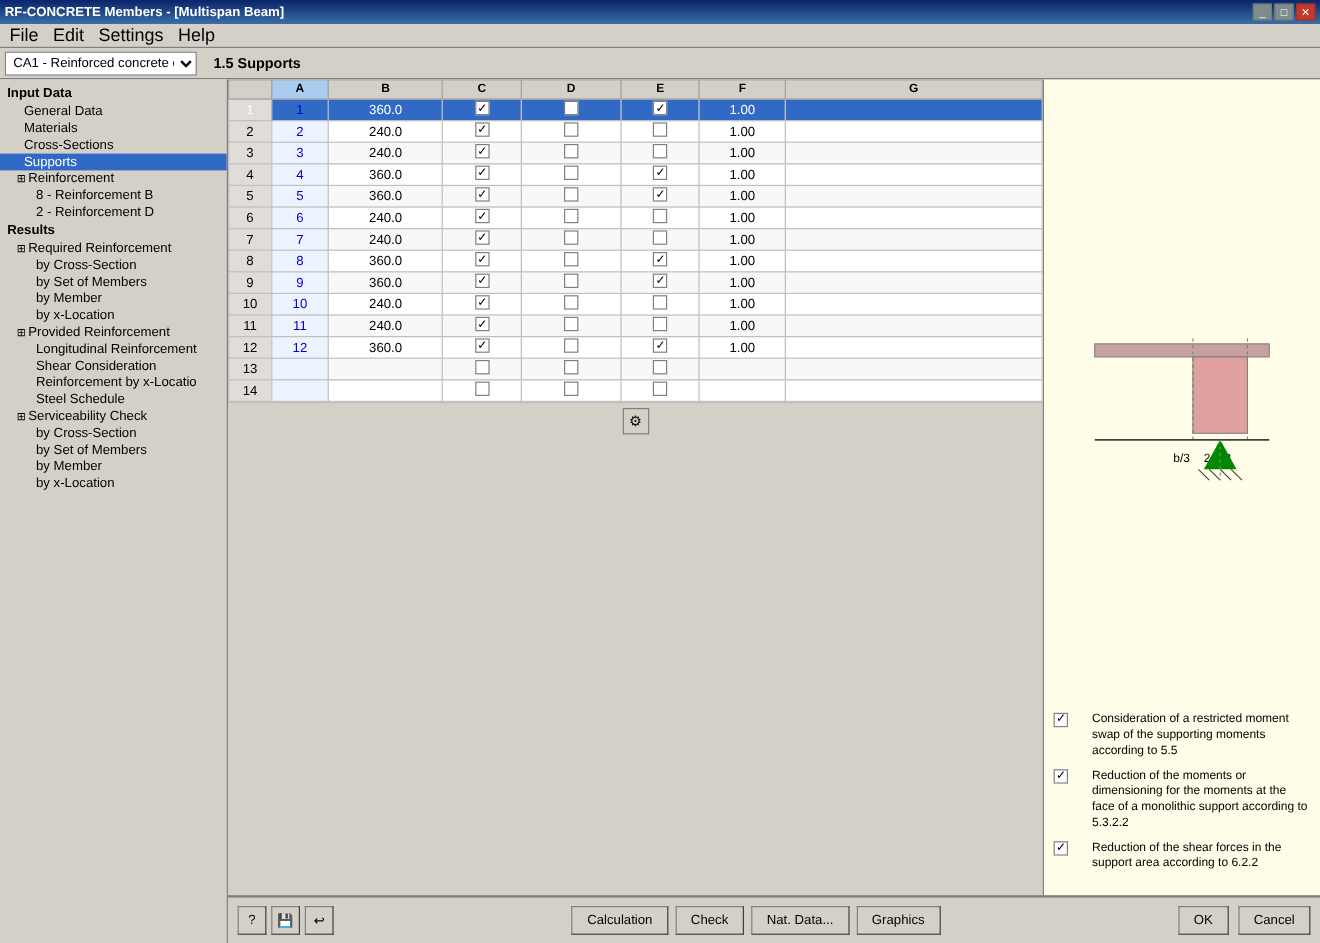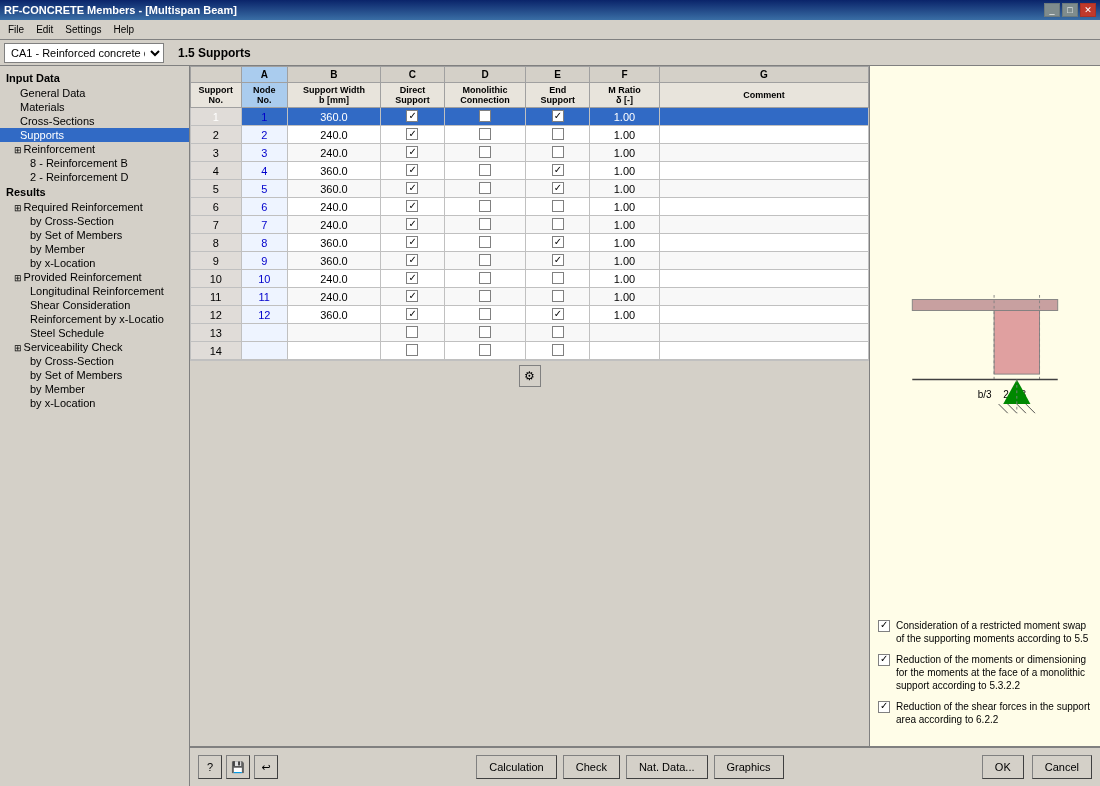--- a/index.html
+++ b/index.html
@@ -34,21 +34,21 @@
       background: #d4d0c8;
       height: 20px;
       display: flex;
       align-items: center;
       padding: 0 2px;
       border-bottom: 1px solid #808080;
     }
     .menu-item {
       padding: 1px 6px;
       cursor: pointer;
-      font-size: 10px;
+      font-size: 15px;
     }
 
     
     .main-window {
       display: flex;
       flex-direction: column;
       height: calc(786px - 40px);
     }
 
     
@@ -178,21 +178,21 @@
       position: relative;
     }
 
     .options-panel {
       padding: 4px 0;
     }
     .option-row {
       display: flex;
       align-items: flex-start;
       margin-bottom: 8px;
-      gap: 6px;
+      gap: 20px;
     }
     .option-cb {
       width: 12px; height: 12px; border: 1px solid #808080; background: white;
       position: relative; flex-shrink: 0; margin-top: 1px;
     }
     .option-cb.checked::after { content: '✓'; font-size: 10px; position: absolute; top: -2px; left: 1px; }
     .option-text { font-size: 10px; line-height: 1.3; }
 
     
     .settings-icon-bar {
@@ -320,30 +320,20 @@
               <tr class="header-row1">
                 <th style="width:30px;"></th>
                 <th style="background:#aaccee;color:#000;width:40px;">A</th>
                 <th style="width:80px;">B</th>
                 <th style="width:55px;">C</th>
                 <th style="width:70px;">D</th>
                 <th style="width:55px;">E</th>
                 <th style="width:60px;">F</th>
                 <th style="width:180px;">G</th>
               </tr>
-              <tr>
-                <th style="font-size:9px;">Support<br>No.</th>
-                <th style="font-size:9px;background:#aaccee;">Node<br>No.</th>
-                <th style="font-size:9px;">Support Width<br>b [mm]</th>
-                <th style="font-size:9px;">Direct<br>Support</th>
-                <th style="font-size:9px;">Monolithic<br>Connection</th>
-                <th style="font-size:9px;">End<br>Support</th>
-                <th style="font-size:9px;">M Ratio<br>δ [-]</th>
-                <th style="font-size:9px;">Comment</th>
-              </tr>
             </thead>
             <tbody id="table-body">
             <tr class="selected-row">
                   <td class="row-num">1</td>
                   <td style="color: rgb(0, 0, 204);">1</td>
                   <td>360.0</td>
                   <td class="checkbox-cell"><span class="cb checked"></span></td>
                   <td class="checkbox-cell"><span class="cb"></span></td>
                   <td class="checkbox-cell"><span class="cb checked"></span></td>
                   <td>1.00</td>

